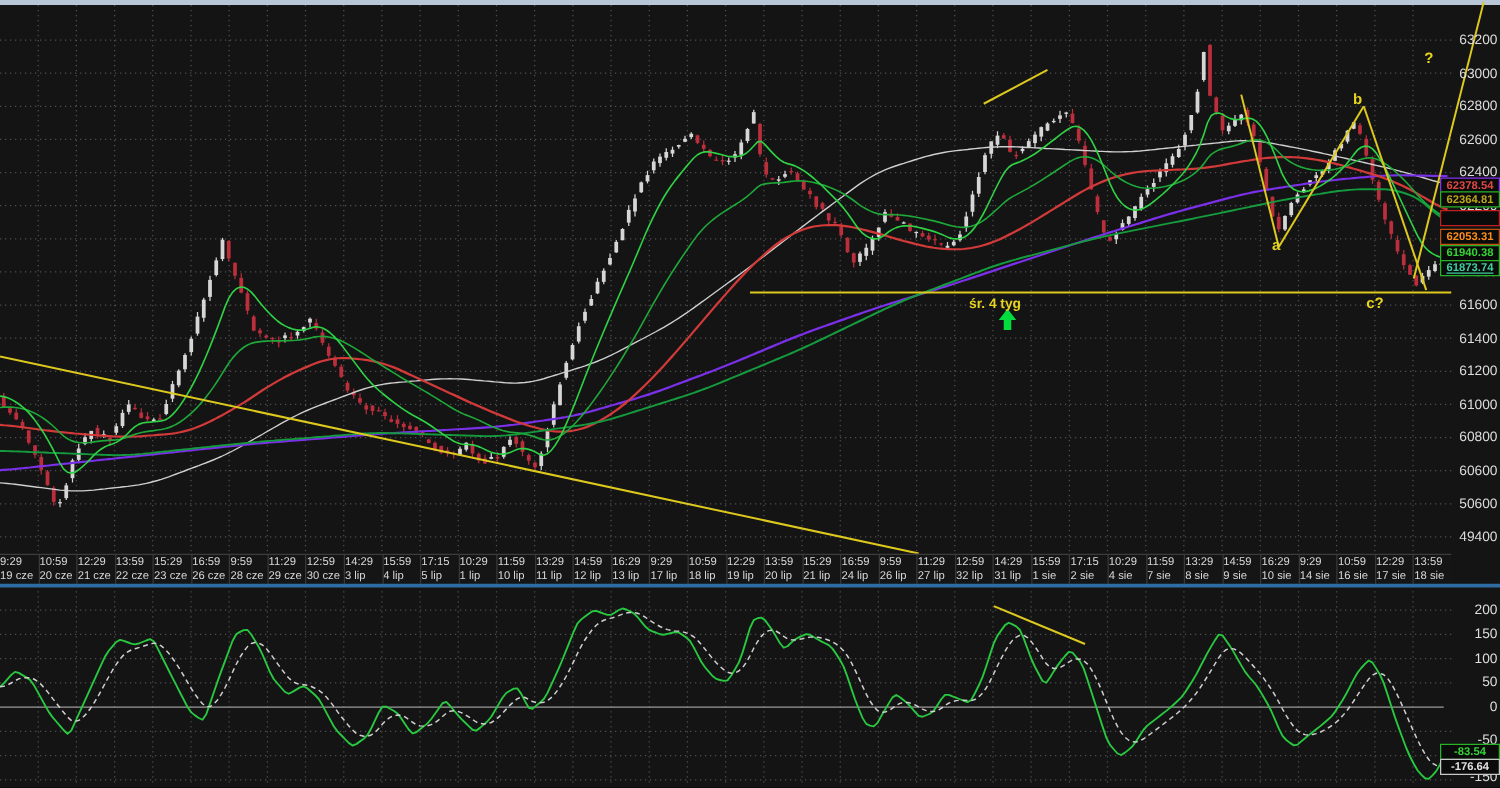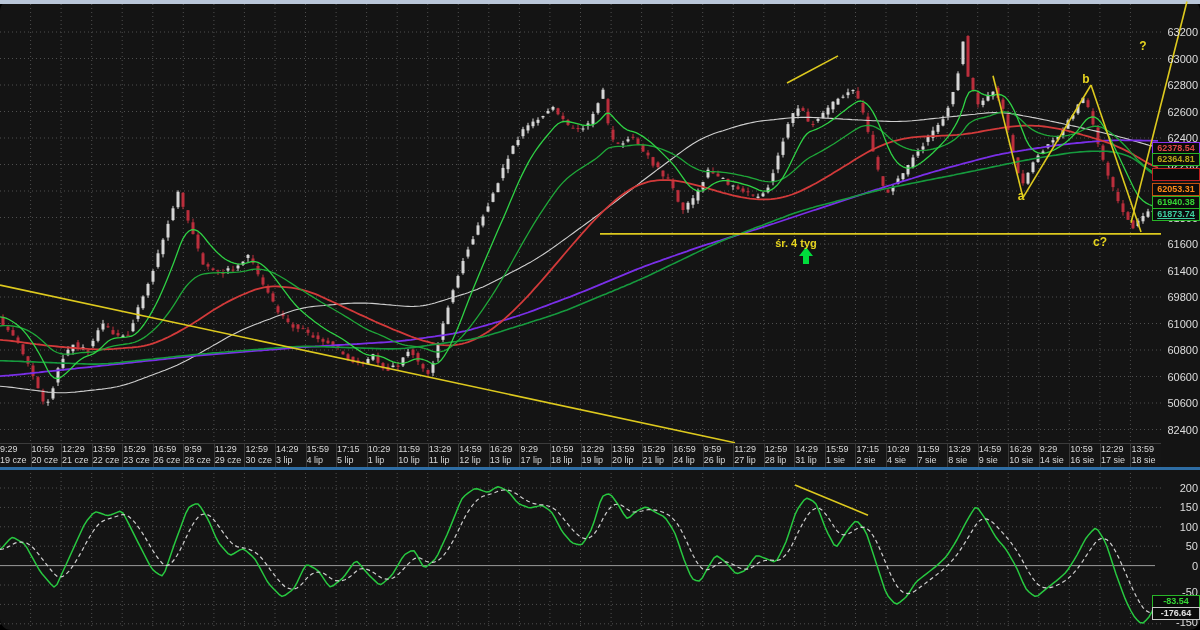--- a/index.html
+++ b/index.html
@@ -21,21 +21,21 @@
   .time-cell{position:absolute;top:0;height:23px;font-size:9px;color:#d8d8d8;
              white-space:nowrap;overflow:hidden;}
   .time-cell .t{display:block;line-height:11px;}
   .time-cell .d{display:block;line-height:11px;}
   .time-cell + .time-cell{border-left:1px solid #383838;}
   .pane-sep{position:absolute;left:0;top:467px;width:1200px;height:3px;z-index:5;}
 </style>
 </head>
 <body>
 
-<div class="screen" style="background: rgb(20, 20, 20); border-radius: 11px;">
+<div class="screen" style="background: rgb(20, 20, 20);">
   <div class="top-strip" style="background: rgb(185, 198, 216);"></div>
   <svg id="chart-svg" width="1200" height="630" viewBox="0 0 1200 630">
       <g>
         <line x1="0" x2="1161" y1="32.0" y2="32.0" stroke="#4f4f4f" stroke-width="1" stroke-dasharray="1 3"></line>
         <line x1="0" x2="1161" y1="58.5" y2="58.5" stroke="#4f4f4f" stroke-width="1" stroke-dasharray="1 3"></line>
         <line x1="0" x2="1161" y1="85.0" y2="85.0" stroke="#4f4f4f" stroke-width="1" stroke-dasharray="1 3"></line>
         <line x1="0" x2="1161" y1="111.5" y2="111.5" stroke="#4f4f4f" stroke-width="1" stroke-dasharray="1 3"></line>
         <line x1="0" x2="1161" y1="138.0" y2="138.0" stroke="#4f4f4f" stroke-width="1" stroke-dasharray="1 3"></line>
         <line x1="0" x2="1161" y1="164.5" y2="164.5" stroke="#4f4f4f" stroke-width="1" stroke-dasharray="1 3"></line>
         <line x1="0" x2="1161" y1="191.0" y2="191.0" stroke="#4f4f4f" stroke-width="1" stroke-dasharray="1 3"></line>
@@ -625,26 +625,26 @@
       <div class="axis-label" style="top: 26px; color: rgb(222, 222, 222);">63200</div>
       <div class="axis-label" style="top: 52.5px; color: rgb(222, 222, 222);">63000</div>
       <div class="axis-label" style="top: 79px; color: rgb(222, 222, 222);">62800</div>
       <div class="axis-label" style="top: 105.5px; color: rgb(222, 222, 222);">62600</div>
       <div class="axis-label" style="top: 132px; color: rgb(222, 222, 222);">62400</div>
       <div class="axis-label" style="top: 158.5px; color: rgb(222, 222, 222);">62200</div>
       <div class="axis-label" style="top: 185px; color: rgb(222, 222, 222);">62000</div>
       <div class="axis-label" style="top: 211.5px; color: rgb(222, 222, 222);">61800</div>
       <div class="axis-label" style="top: 238px; color: rgb(222, 222, 222);">61600</div>
       <div class="axis-label" style="top: 264.5px; color: rgb(222, 222, 222);">61400</div>
-      <div class="axis-label" style="top: 291px; color: rgb(222, 222, 222);">69800</div>
+      <div class="axis-label" style="top: 291px; color: rgb(222, 222, 222);">61200</div>
       <div class="axis-label" style="top: 317.5px; color: rgb(222, 222, 222);">61000</div>
       <div class="axis-label" style="top: 344px; color: rgb(222, 222, 222);">60800</div>
       <div class="axis-label" style="top: 370.5px; color: rgb(222, 222, 222);">60600</div>
       <div class="axis-label" style="top: 397px; color: rgb(222, 222, 222);">50600</div>
-      <div class="axis-label" style="top: 423.5px; color: rgb(222, 222, 222);">82400</div>
+      <div class="axis-label" style="top: 423.5px; color: rgb(222, 222, 222);">49400</div>
     </div>
   <div id="osc-axis" class="layer">
       <div class="axis-label" style="top: 482px; color: rgb(222, 222, 222);">200</div>
       <div class="axis-label" style="top: 501.4px; color: rgb(222, 222, 222);">150</div>
       <div class="axis-label" style="top: 520.8px; color: rgb(222, 222, 222);">100</div>
       <div class="axis-label" style="top: 540.2px; color: rgb(222, 222, 222);">50</div>
       <div class="axis-label" style="top: 559.6px; color: rgb(222, 222, 222);">0</div>
       <div class="axis-label" style="top: 586px; color: rgb(222, 222, 222); text-decoration: underline;">-50</div>
       <div class="axis-label" style="top: 598.4px; color: rgb(222, 222, 222);">-100</div>
       <div class="axis-label" style="top: 616px; color: rgb(222, 222, 222);">-150</div>
@@ -745,21 +745,21 @@
       <div class="time-cell" style="left: 702.71px; width: 30.55px;">
         <span class="t">9:59</span>
         <span class="d">26 lip</span>
       </div>
       <div class="time-cell" style="left: 733.26px; width: 30.55px;">
         <span class="t">11:29</span>
         <span class="d">27 lip</span>
       </div>
       <div class="time-cell" style="left: 763.82px; width: 30.55px;">
         <span class="t">12:59</span>
-        <span class="d">28 lip</span>
+        <span class="d">32 lip</span>
       </div>
       <div class="time-cell" style="left: 794.37px; width: 30.55px;">
         <span class="t">14:29</span>
         <span class="d">31 lip</span>
       </div>
       <div class="time-cell" style="left: 824.92px; width: 30.55px;">
         <span class="t">15:59</span>
         <span class="d">1 sie</span>
       </div>
       <div class="time-cell" style="left: 855.47px; width: 30.55px;">

